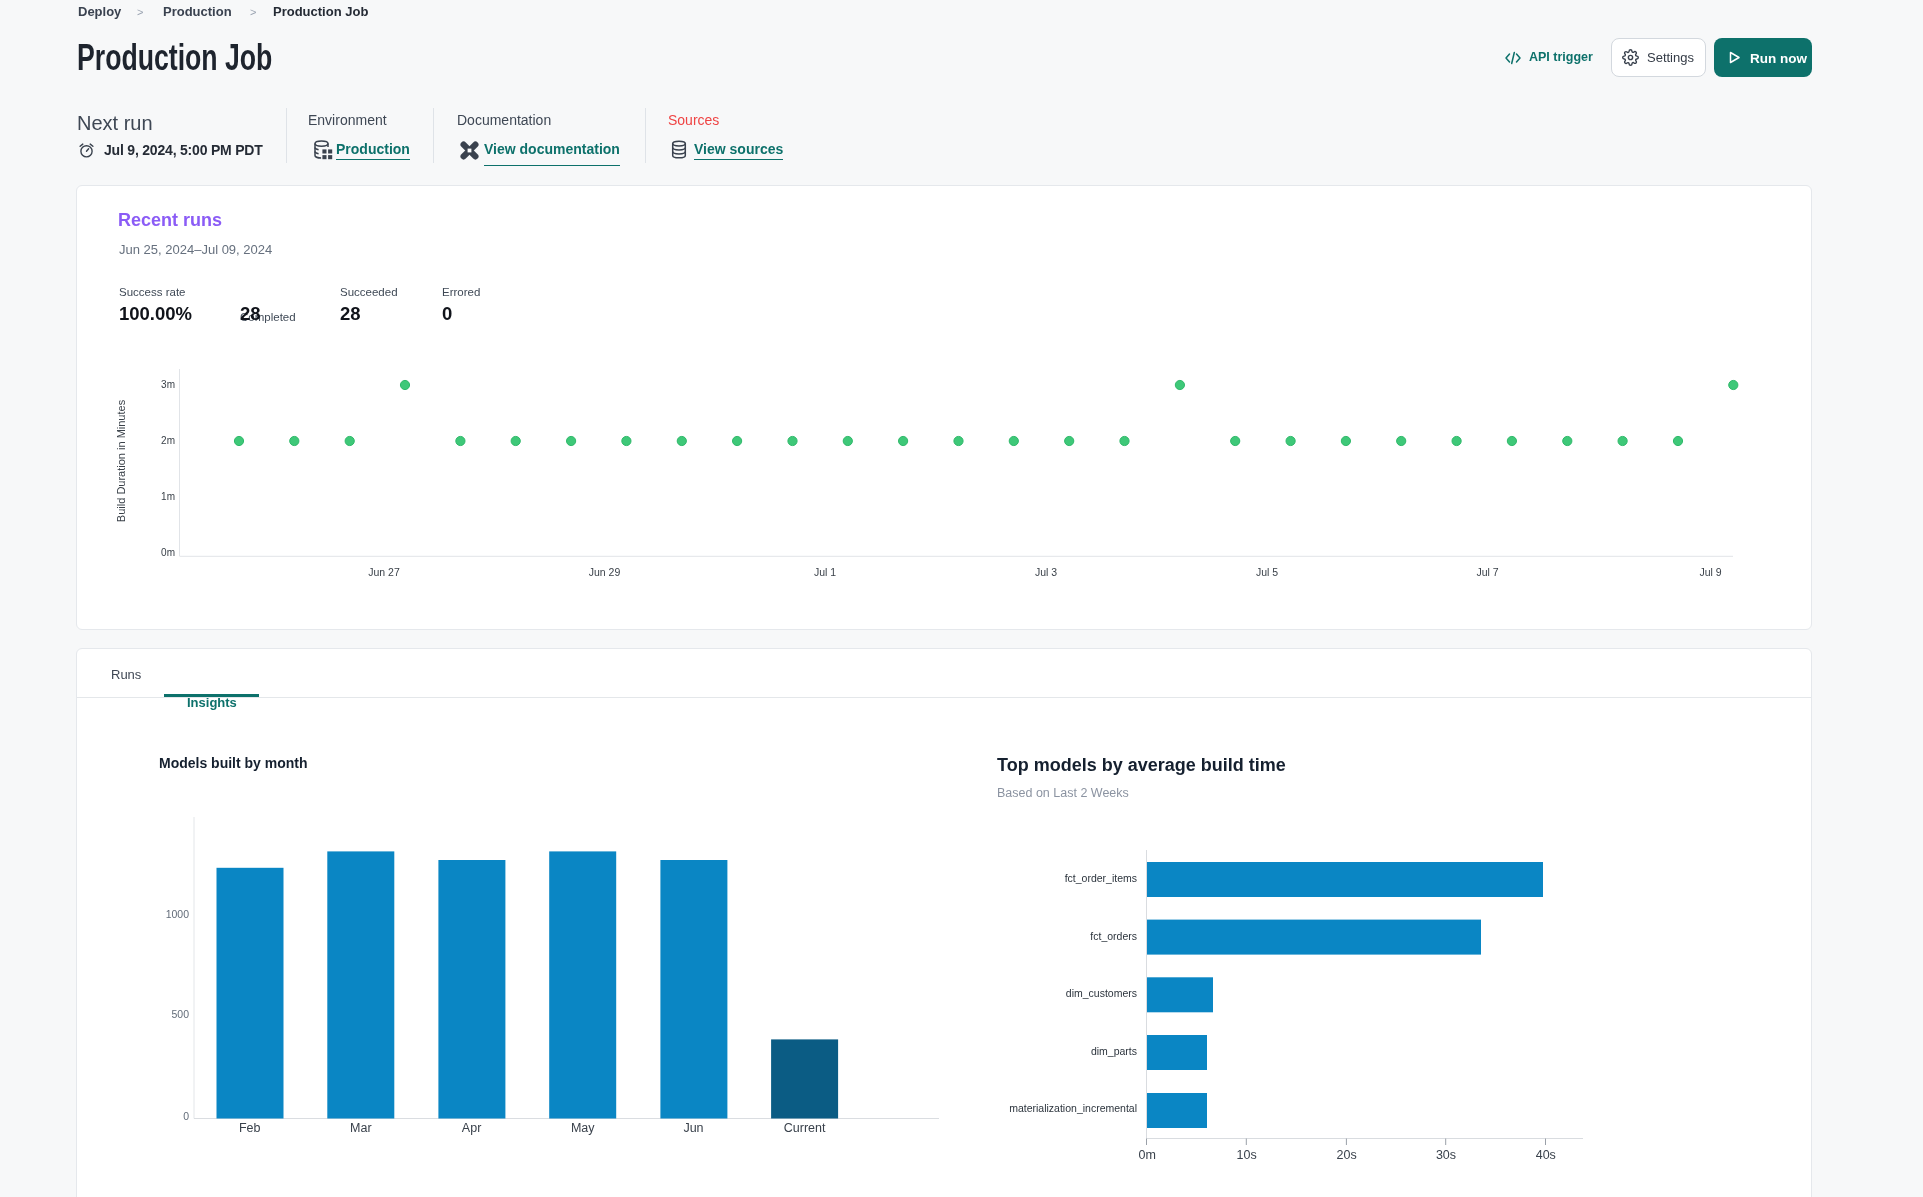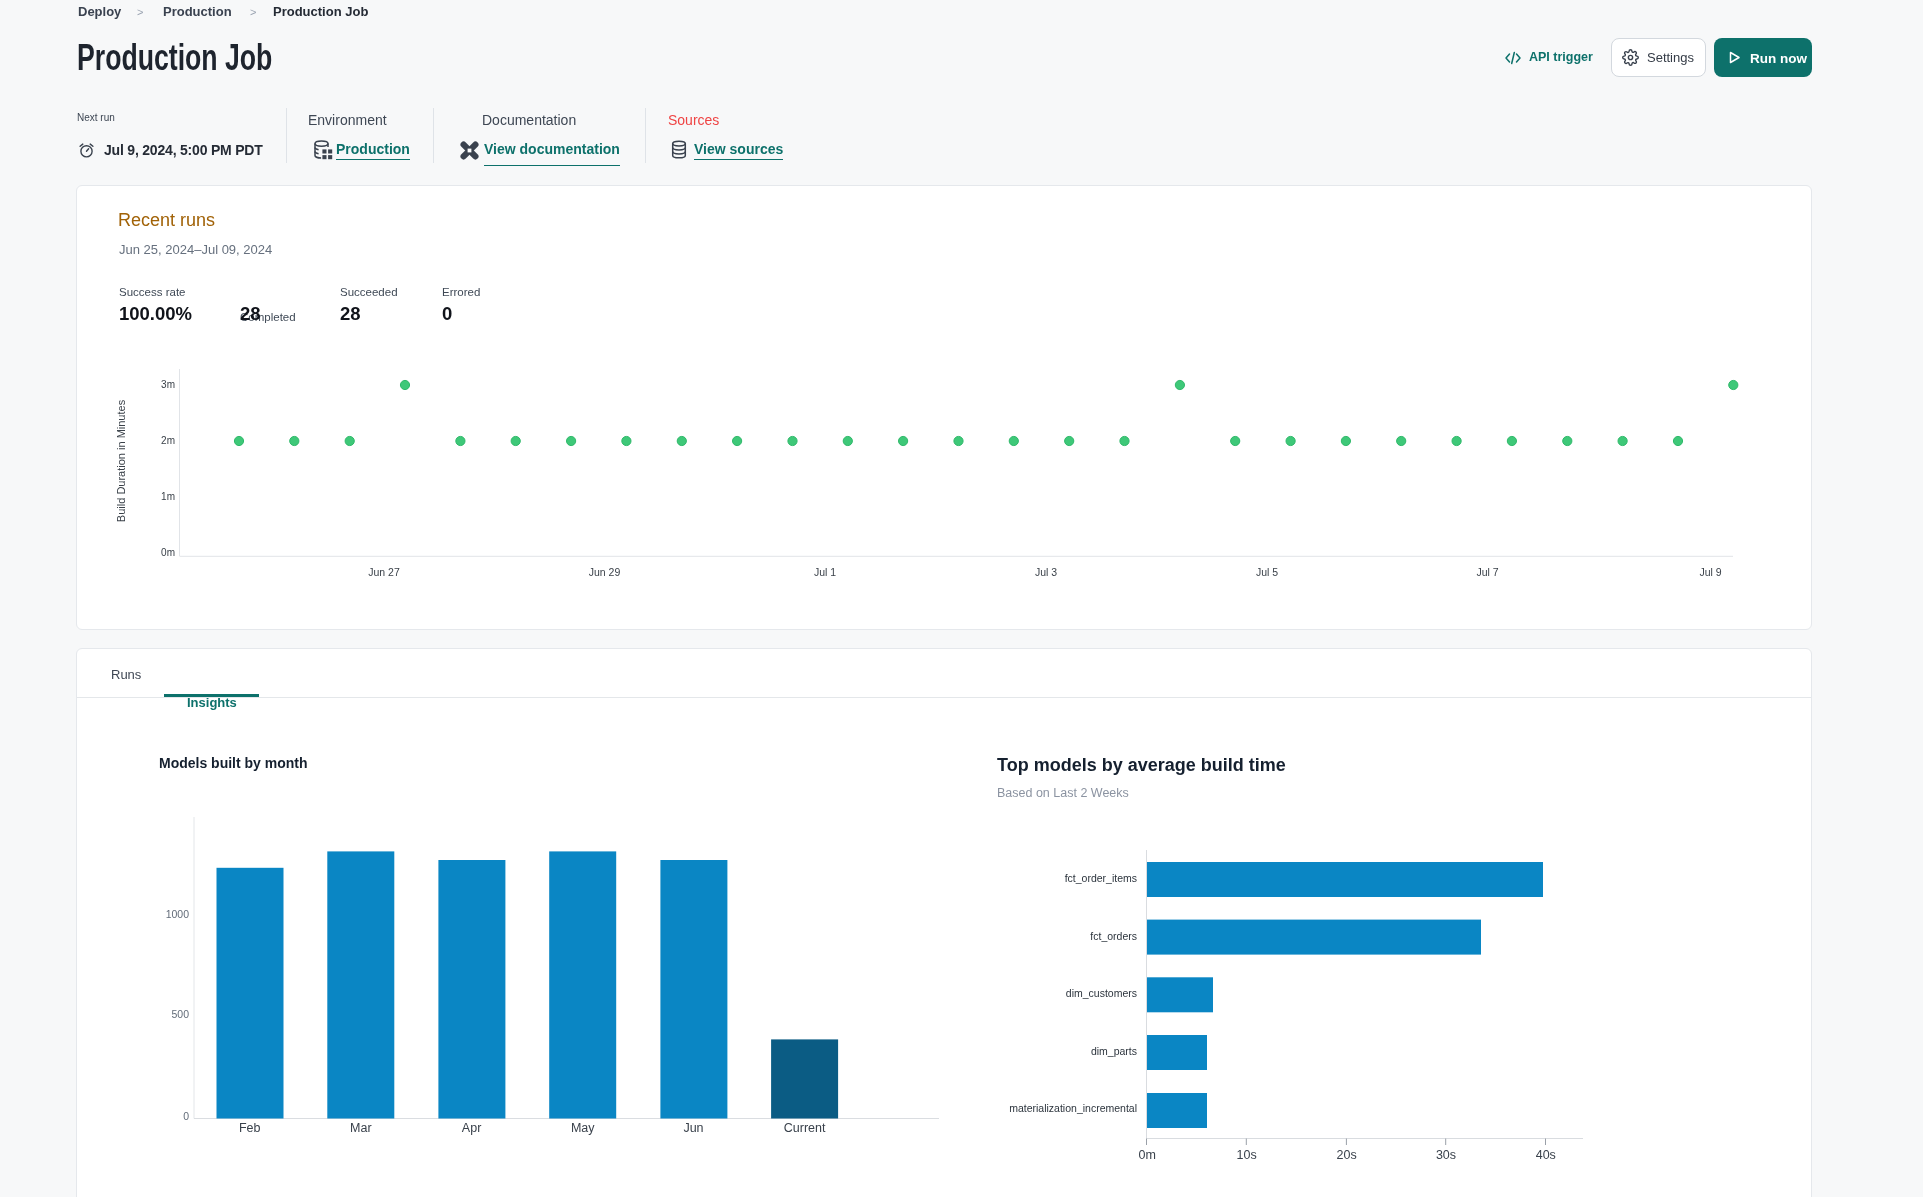--- a/index.html
+++ b/index.html
@@ -38,23 +38,23 @@
 <div class="abs" style="left:1647px;top:50px;font-size:13px;color:#343b46;">Settings</div>
 
 <div class="abs" style="left:1714px;top:38px;width:98px;height:39px;background:#0d716b;border-radius:8px;"></div>
 <div class="abs" style="left:1727px;top:50px;width:15px;height:15px;">
 <svg width="15" height="15" viewBox="0 0 15 15" fill="none" stroke="#fff" stroke-width="1.5" stroke-linejoin="round">
 <path d="M3.5 2.5 L12 7.5 L3.5 12.5 Z"></path>
 </svg>
 </div>
 <div class="abs" style="left:1750px;top:51px;font-size:13.5px;font-weight:700;color:#fff;text-align:right;">Run now</div>
 
-<div class="abs" style="left:77px;top:112px;font-size:10px;color:#3e4754;">Next run</div>
+<div class="abs" style="left:77px;top:112px;font-size:20px;color:#3e4754;">Next run</div>
 <div class="abs" style="left:308px;top:112px;font-size:14px;color:#3e4754;">Environment</div>
-<div class="abs" style="left:457px;top:112px;font-size:14px;color:#3e4754;margin-left:25px;">Documentation</div>
+<div class="abs" style="left:457px;top:112px;font-size:14px;color:#3e4754;">Documentation</div>
 <div class="abs" style="left:668px;top:112px;font-size:14px;color:#ef4444;">Sources</div>
 
 <div class="abs" style="left:286px;top:108px;width:1px;height:55px;background:#dfe3e8;"></div>
 <div class="abs" style="left:433px;top:108px;width:1px;height:55px;background:#dfe3e8;"></div>
 <div class="abs" style="left:645px;top:108px;width:1px;height:55px;background:#dfe3e8;"></div>
 
 <div class="abs" style="left:78px;top:142px;width:17px;height:17px;">
 <svg width="17" height="17" viewBox="0 0 17 17" fill="none" stroke="#3a424e" stroke-width="1.4" stroke-linecap="round">
 <circle cx="8.5" cy="9.3" r="5.6"></circle>
 <path d="M8.5 9.3 L10.6 6.7"></path>
@@ -95,21 +95,21 @@
 <svg width="18" height="19" viewBox="0 0 18 19" fill="none" stroke="#3a424e" stroke-width="1.5">
 <ellipse cx="9" cy="3.6" rx="6.3" ry="2.4"></ellipse>
 <path d="M2.7 3.6 V15.4 C2.7 16.7 5.5 17.8 9 17.8 S15.3 16.7 15.3 15.4 V3.6"></path>
 <path d="M2.7 7.5 C2.7 8.8 5.5 9.9 9 9.9 S15.3 8.8 15.3 7.5"></path>
 <path d="M2.7 11.5 C2.7 12.8 5.5 13.9 9 13.9 S15.3 12.8 15.3 11.5"></path>
 </svg>
 </div>
 <div class="abs" style="left:694px;top:141px;font-size:14px;font-weight:700;color:#0d716b;border-bottom:1.5px solid #0d716b;padding-bottom:2px;">View sources</div>
 
 <div class="card" style="top:185px;height:445px;">
-  <div class="abs" style="left:41px;top:24px;font-size:18px;font-weight:400;color:#a16207;">Recent runs</div>
+  <div class="abs" style="left:41px;top:24px;font-size:18px;font-weight:700;color:#8b5cf6;">Recent runs</div>
   <div class="abs" style="left:42px;top:56px;font-size:13px;color:#66707e;">Jun 25, 2024–Jul 09, 2024</div>
   <div class="abs" style="left:42px;top:100px;font-size:11.5px;color:#3f4956;">Success rate</div>
   <div class="abs" style="left:163px;top:100px;font-size:11.5px;color:#3f4956;margin-top:25px;">Completed</div>
   <div class="abs" style="left:263px;top:100px;font-size:11.5px;color:#3f4956;">Succeeded</div>
   <div class="abs" style="left:365px;top:100px;font-size:11.5px;color:#3f4956;">Errored</div>
   <div class="abs" style="left:42px;top:117px;font-size:18.5px;font-weight:700;color:#10131a;">100.00%</div>
   <div class="abs" style="left:163px;top:117px;font-size:18.5px;font-weight:700;color:#10131a;">28</div>
   <div class="abs" style="left:263px;top:117px;font-size:18.5px;font-weight:700;color:#10131a;">28</div>
   <div class="abs" style="left:365px;top:117px;font-size:18.5px;font-weight:700;color:#10131a;">0</div>
   <svg class="abs" style="left:0;top:0;" width="1736" height="445" viewBox="0 0 1736 445" font-family="Liberation Sans,sans-serif">

